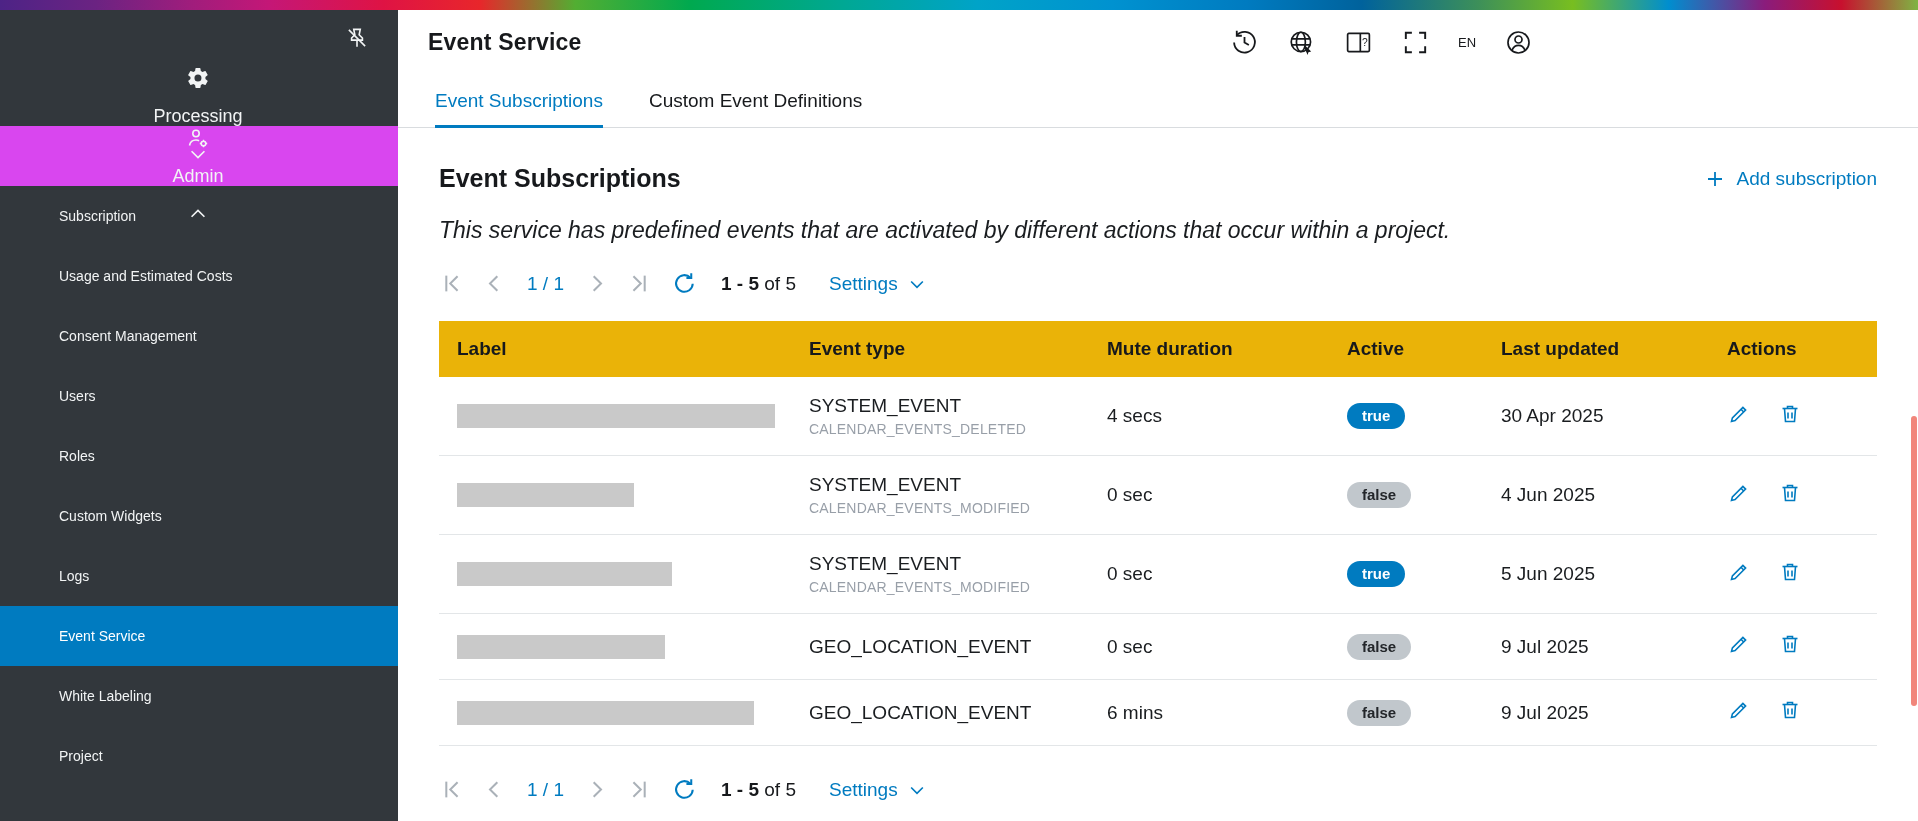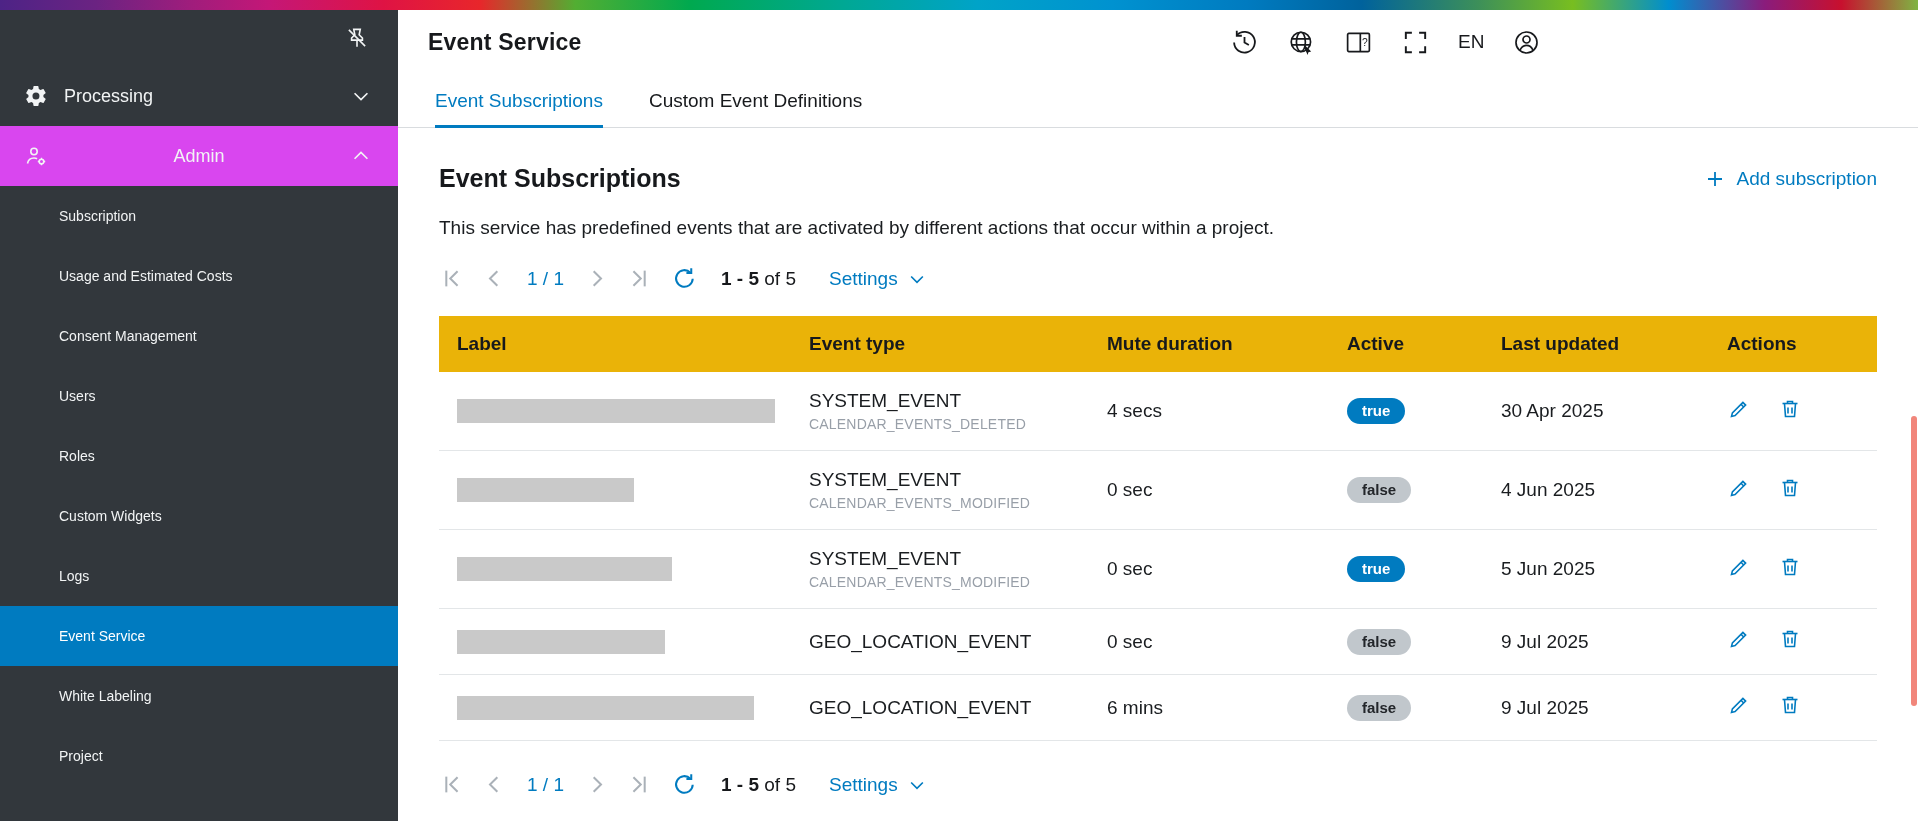--- a/index.html
+++ b/index.html
@@ -24,59 +24,59 @@
   .sidebar {
     position:absolute; top:10px; left:0; width:398px; bottom:0;
     background:#32373c; color:#f2f4f5;
   }
   .sidebar-top {
     height:56px; display:flex; justify-content:flex-end; align-items:center;
     padding:0 28px;
   }
   .nav-item {
     height:60px; display:flex; align-items:center; gap:16px;
-    padding:0 26px 0 24px; font-size:18px; cursor:pointer; white-space:nowrap;
+    padding:0 26px 0 24px; font-size:18px; cursor:pointer; white-space:nowrap;flex-direction:column;
   }
   .nav-item .nav-label { flex:1; }
   .nav-item.admin { background:#d946ef;text-align:center; }
   .sub-item {
     height:60px; line-height:60px; padding-left:59px; font-size:14px;
     cursor:pointer; white-space:nowrap; overflow:hidden;
   }
   .sub-item.active { background:#007bc0; color:#fff; }
   .icon { display:inline-flex; align-items:center; justify-content:center; }
   .icon svg { display:block; }
 
   
   .main { position:absolute; left:398px; top:10px; right:0; bottom:0; background:#fff; }
   .app-header { position:relative; height:64px; display:flex; align-items:center; padding-left:30px; }
   .app-title { font-size:23px; font-weight:700; color:#17191c; letter-spacing:.2px; }
   .header-icons {
     position:absolute; left:832px; top:0; height:64px;
     display:flex; align-items:center; gap:28px; color:#17191c;
   }
   .header-icons .icon { width:29px; height:29px; cursor:pointer; }
-  .lang { font-size:19px; font-weight:500; cursor:pointer; }
+  .lang { font-size:13px; font-weight:500; cursor:pointer; }
 
   
   .tabs {
     height:54px; display:flex; align-items:stretch; gap:46px;
     padding-left:37px; border-bottom:1px solid #d9dcdf;
   }
   .tab { display:flex; align-items:center; font-size:19px; position:relative; cursor:pointer; color:#17191c; }
   .tab.active { color:#007bc0; }
   .tab.active::after { content:""; position:absolute; left:0; right:0; bottom:-1px; height:3px; background:#007bc0; }
 
   
   .content { margin-left:41px; width:1438px; }
   .heading-row { display:flex; justify-content:space-between; align-items:center; margin-top:36px; }
   .heading { font-size:25px; font-weight:700; color:#17191c; }
   .add-btn { display:flex; align-items:center; gap:10px; color:#007bc0; font-size:19px; cursor:pointer; }
   .add-btn .icon { width:24px; height:24px; }
-  .description { margin-top:24px; font-size:19px; color:#1a1d20; }
+  .description { margin-top:24px; font-size:23px; color:#1a1d20;font-style:italic; }
 
   .pagination { display:flex; align-items:center; gap:15px; margin-top:26px; margin-bottom:24px; font-size:19px; }
   .pagination.bottom { margin-top:30px; margin-bottom:0; }
   .pg-btn { width:27px; height:27px; cursor:pointer; }
   .pg-btn.disabled { color:#aab1b8; cursor:default; }
   .pg-btn.refresh { color:#007bc0; margin-left:4px; }
   .page-indicator { color:#007bc0; margin:0 4px; }
   .range { margin-left:8px; color:#17191c; }
   .range b { font-weight:700;margin-top:27px; }
   .settings { display:flex; align-items:center; gap:9px; color:#007bc0; margin-left:18px; cursor:pointer; }

